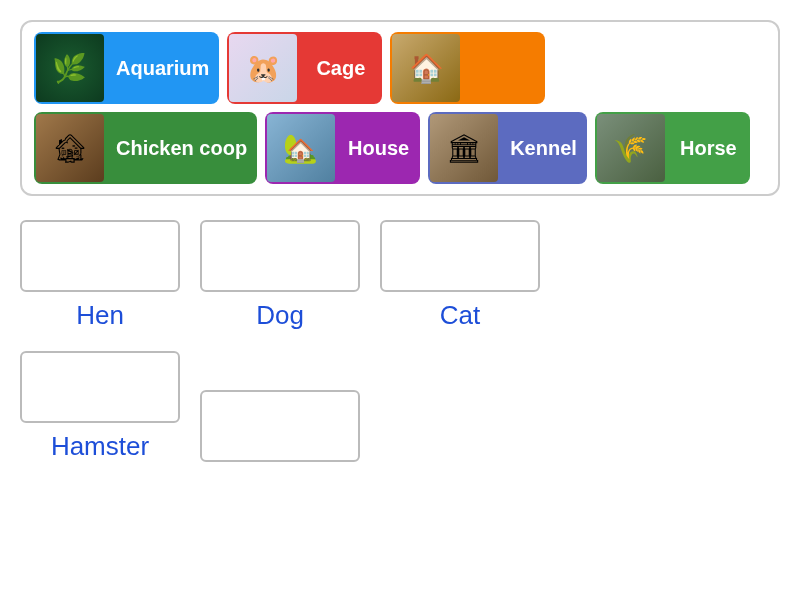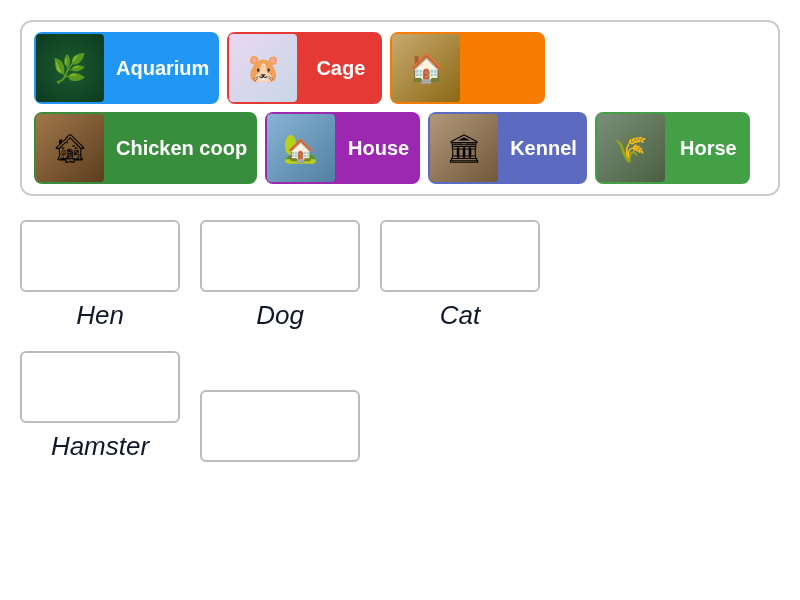--- a/index.html
+++ b/index.html
@@ -107,23 +107,22 @@
       width: 160px;
       height: 72px;
       border: 2px solid #bbb;
       border-radius: 6px;
       background: #fff;
     }
 
     .drop-label {
       font-size: 26px;
       font-weight: 400;
-      color: #0f172a;
+      color: #1d4ed8;
       text-align: center;
-      font-style: italic;
     }
 
     
     .aquarium-bg {
       background: radial-gradient(ellipse at center, #1a5c30 0%, #0d3a1f 100%);
     }
     .cage-bg {
       background: linear-gradient(135deg, #e8d8f0 0%, #c9d6e8 100%);
     }
     .kennel-bg {

